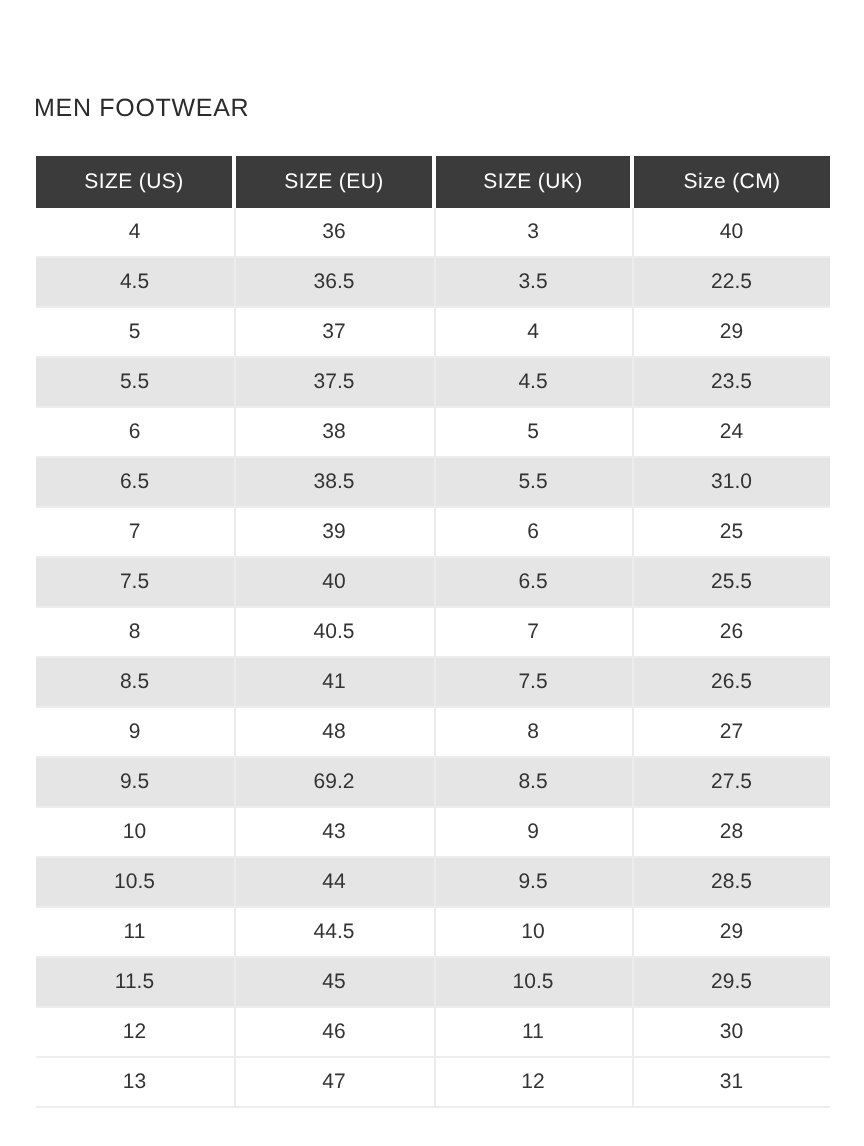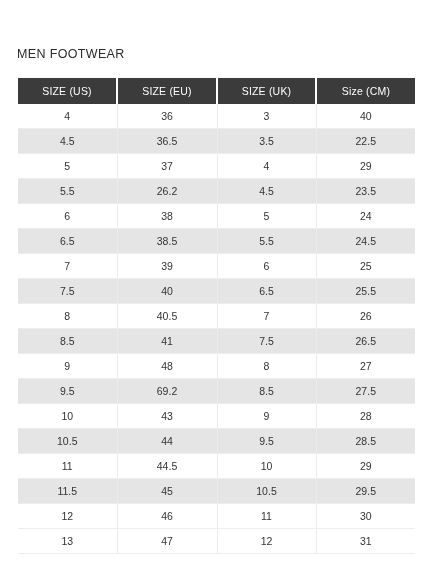--- a/index.html
+++ b/index.html
@@ -131,35 +131,35 @@
             <td>22.5</td>
           </tr>
           <tr class="row-odd">
             <td>5</td>
             <td>37</td>
             <td>4</td>
             <td>29</td>
           </tr>
           <tr class="row-even">
             <td>5.5</td>
-            <td>26.2</td>
+            <td>37.5</td>
             <td>4.5</td>
             <td>23.5</td>
           </tr>
           <tr class="row-odd">
             <td>6</td>
             <td>38</td>
             <td>5</td>
             <td>24</td>
           </tr>
           <tr class="row-even">
             <td>6.5</td>
             <td>38.5</td>
             <td>5.5</td>
-            <td>24.5</td>
+            <td>31.0</td>
           </tr>
           <tr class="row-odd">
             <td>7</td>
             <td>39</td>
             <td>6</td>
             <td>25</td>
           </tr>
           <tr class="row-even">
             <td>7.5</td>
             <td>40</td>

